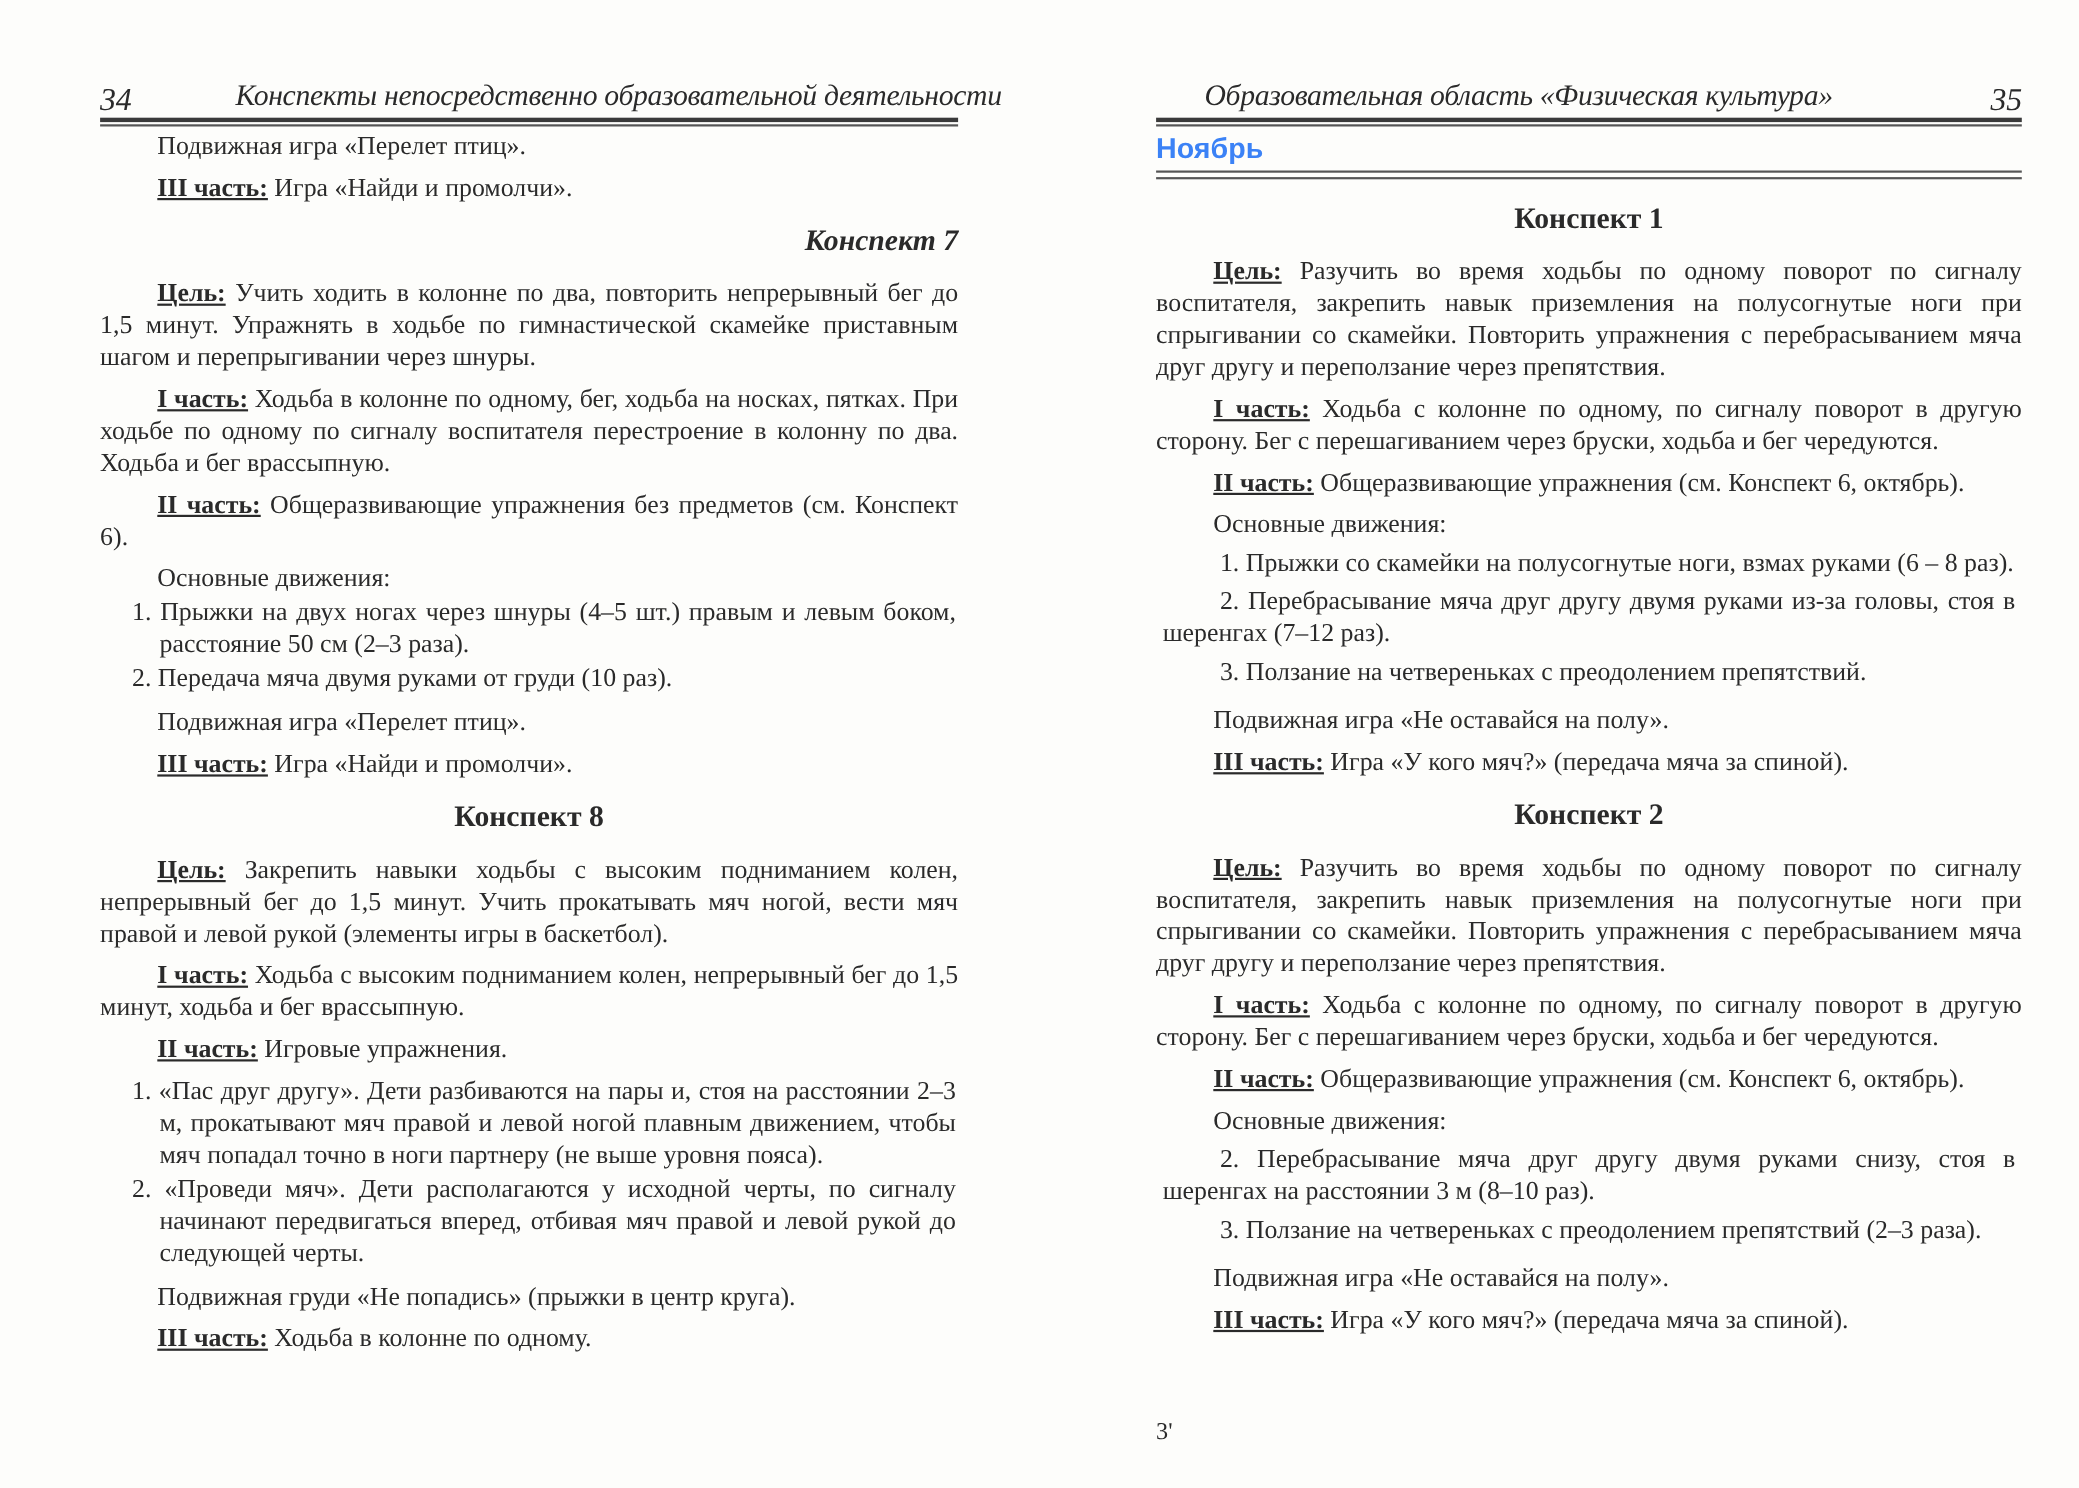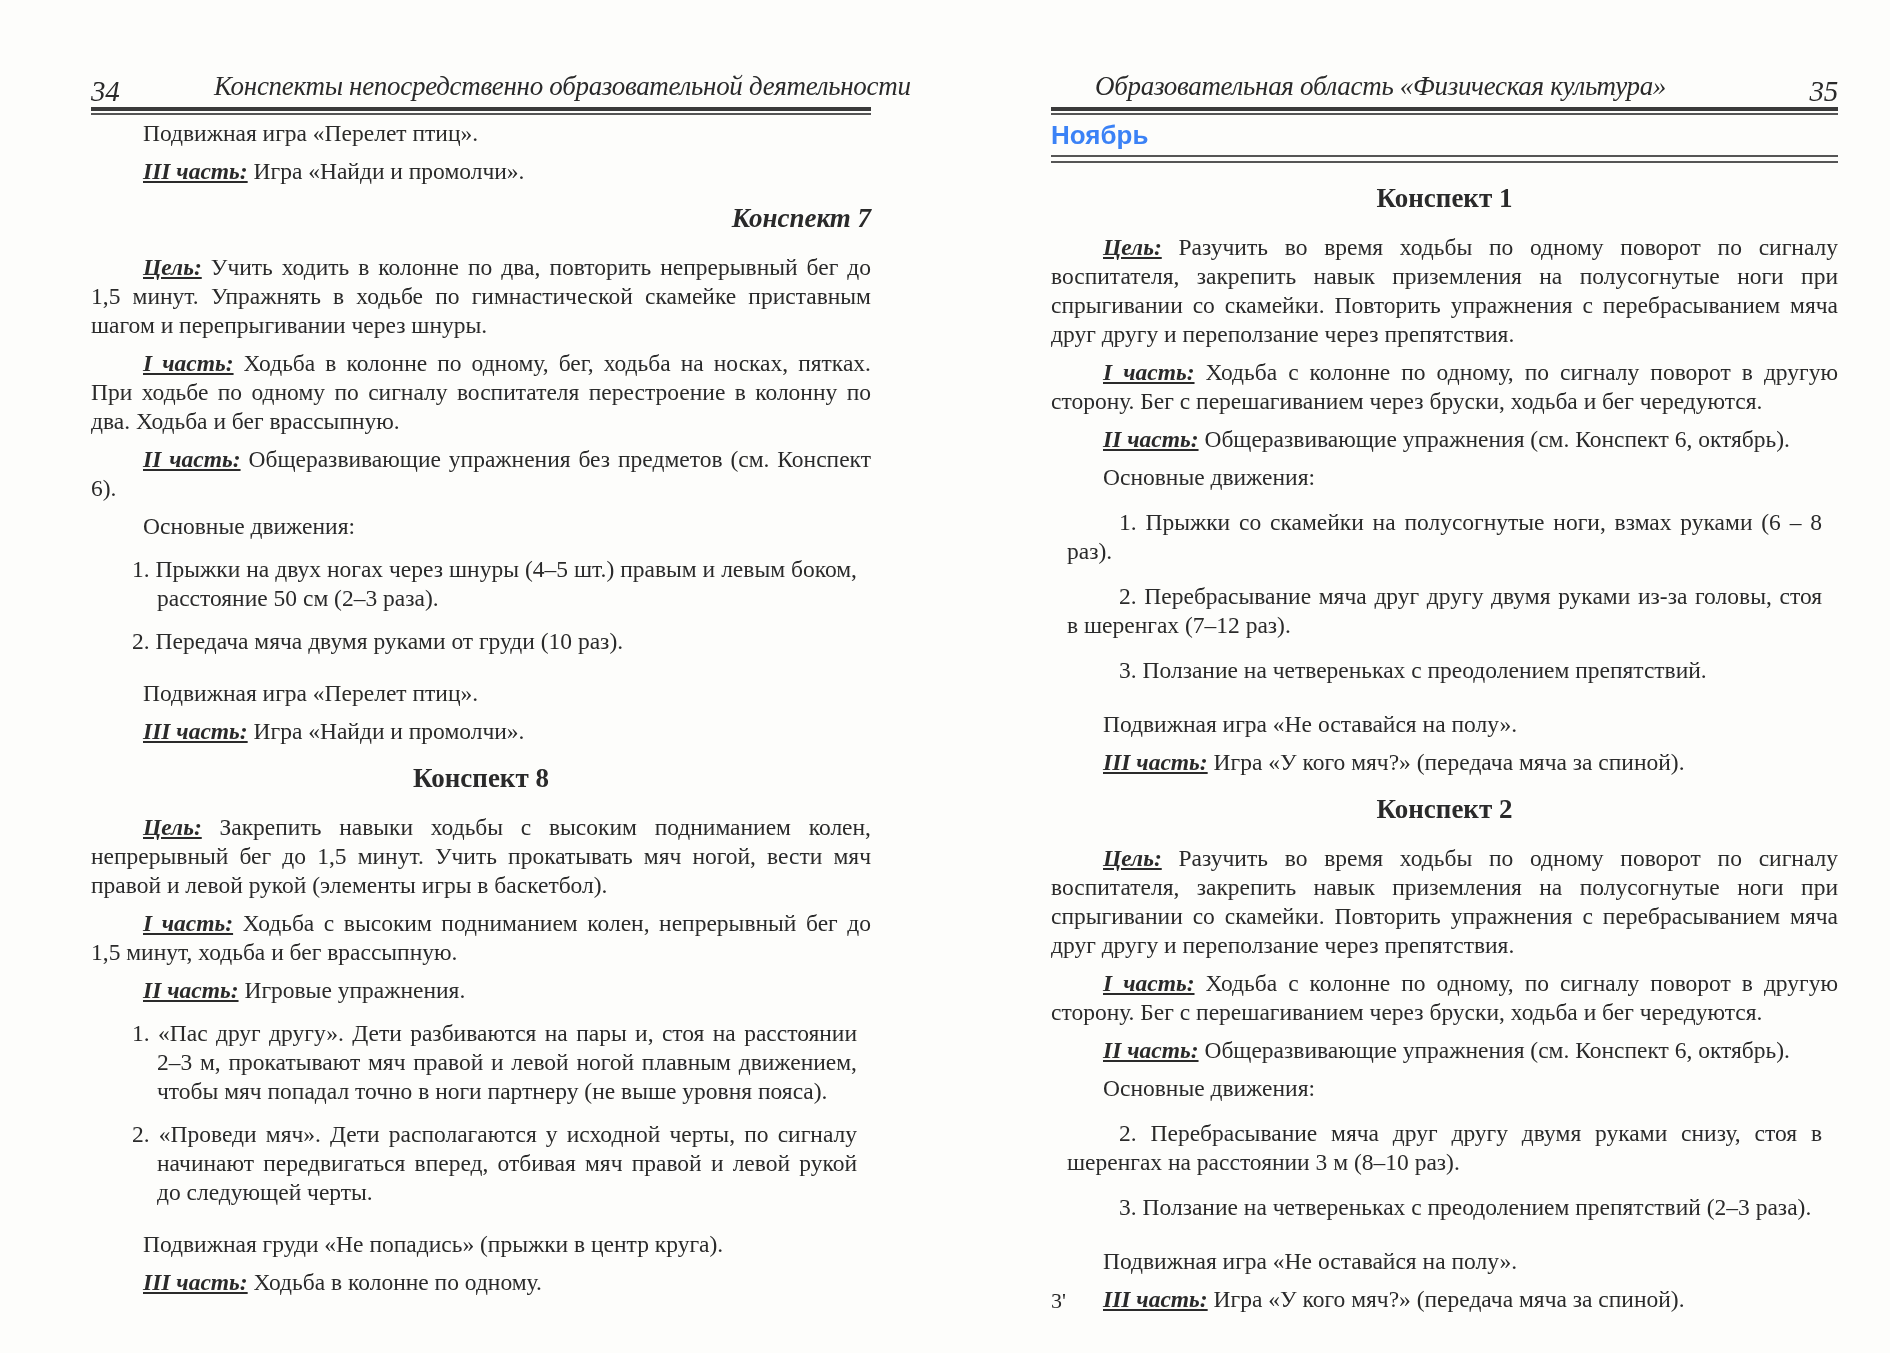--- a/index.html
+++ b/index.html
@@ -9,24 +9,24 @@
   #left { left:91px; width:780px; }
   #right { left:1051px; width:787px; }
   .hdr { position:absolute; top:68px; left:0; right:0; height:40px; font-style:italic; font-size:27px;
          letter-spacing:-0.3px; }
   .hdr .num { position:absolute; bottom:0; font-size:29px; }
   .hdr .title { position:absolute; bottom:6px; white-space:nowrap;margin-left:40px; }
   .rule { position:absolute; left:0; right:0; height:0; border-top:4px solid #3a3a3a; }
   .rule2 { position:absolute; left:0; right:0; height:0; border-top:2px solid #555; }
   .body { position:absolute; left:0; right:0; font-size:23.5px; line-height:29px; }
   .p { text-indent:52px; margin:0 0 9px 0; text-align:justify; }
-  .lbl { font-style:italic; font-weight:bold; text-decoration:underline; }
+  .lbl { font-weight:bold; text-decoration:underline; }
   .h { text-align:center; font-weight:bold; font-size:27px; margin:18px 0 20px 0; }
-  .li { padding-left:52px; text-indent:-25px; margin:14px; text-align:justify; }
-  .li2 { text-indent:52px; margin:16px; text-align:justify; }
+  .li { padding-left:52px; text-indent:-25px; margin:2px; text-align:justify; }
+  .li2 { text-indent:52px; margin:6px; text-align:justify; }
   .month { position:absolute; top:120px; left:0; font-family:"Liberation Sans", sans-serif; font-weight:bold;
            font-size:26px; color:#3b82f6; }
   .gap { height:9px; }
   .footnum { position:absolute; left:1051px; top:1288px; font-size:22px; }
 </style>
 </head>
 <body>
 
 <div class="page" id="left">
   <div class="hdr">

